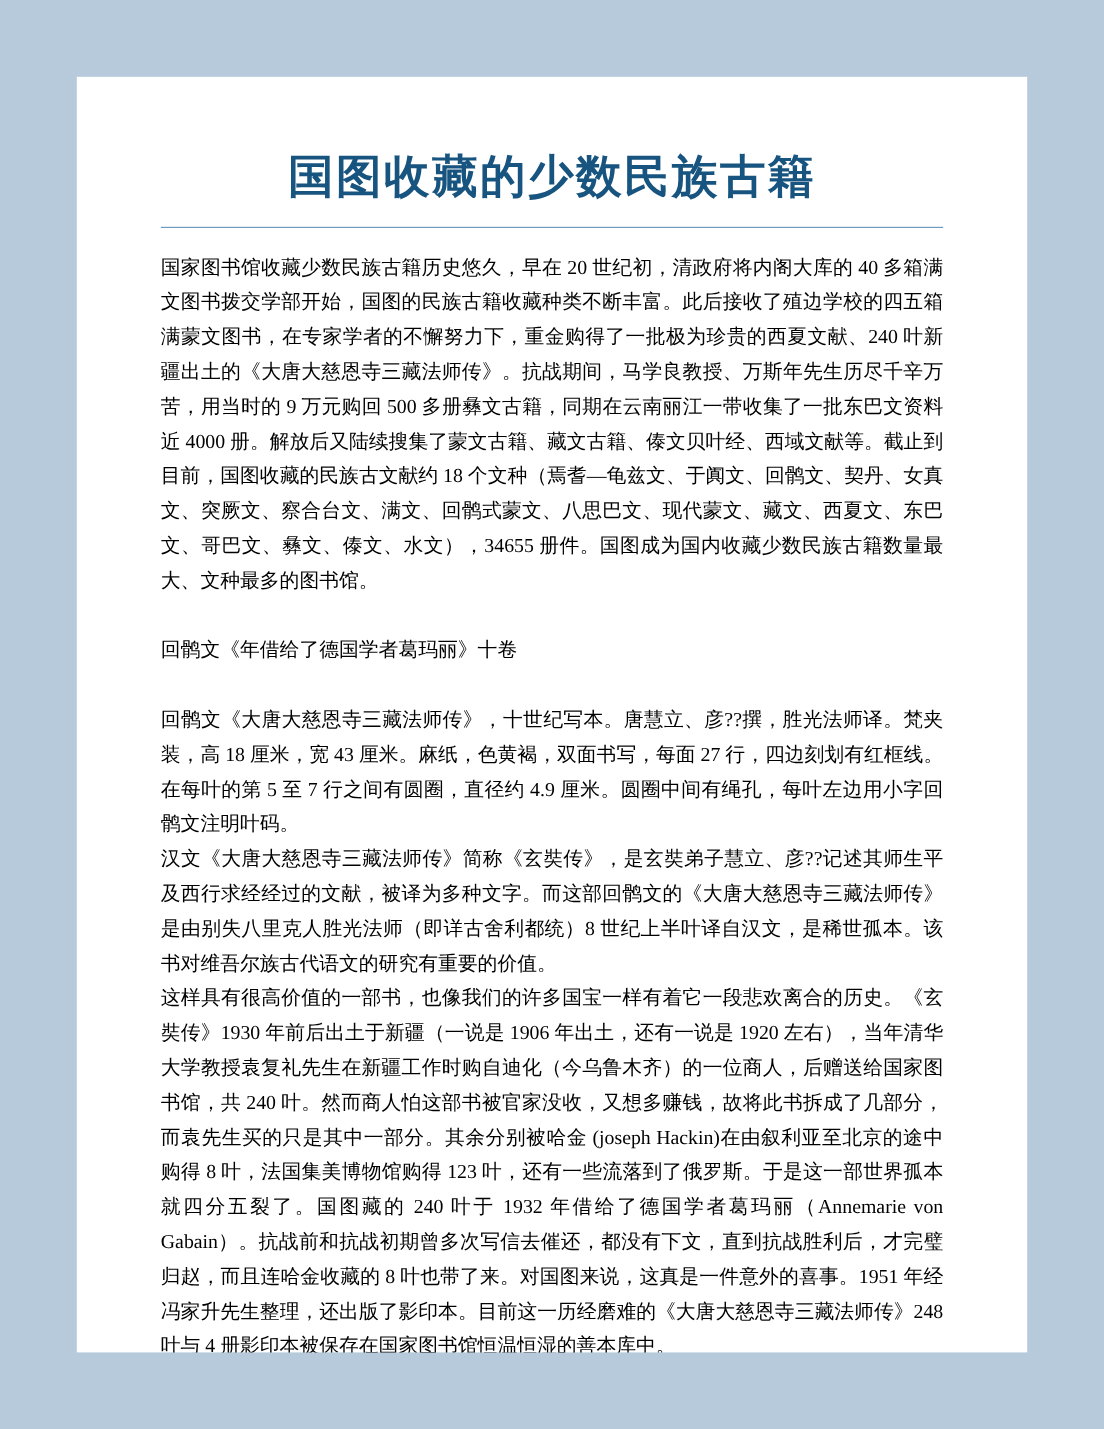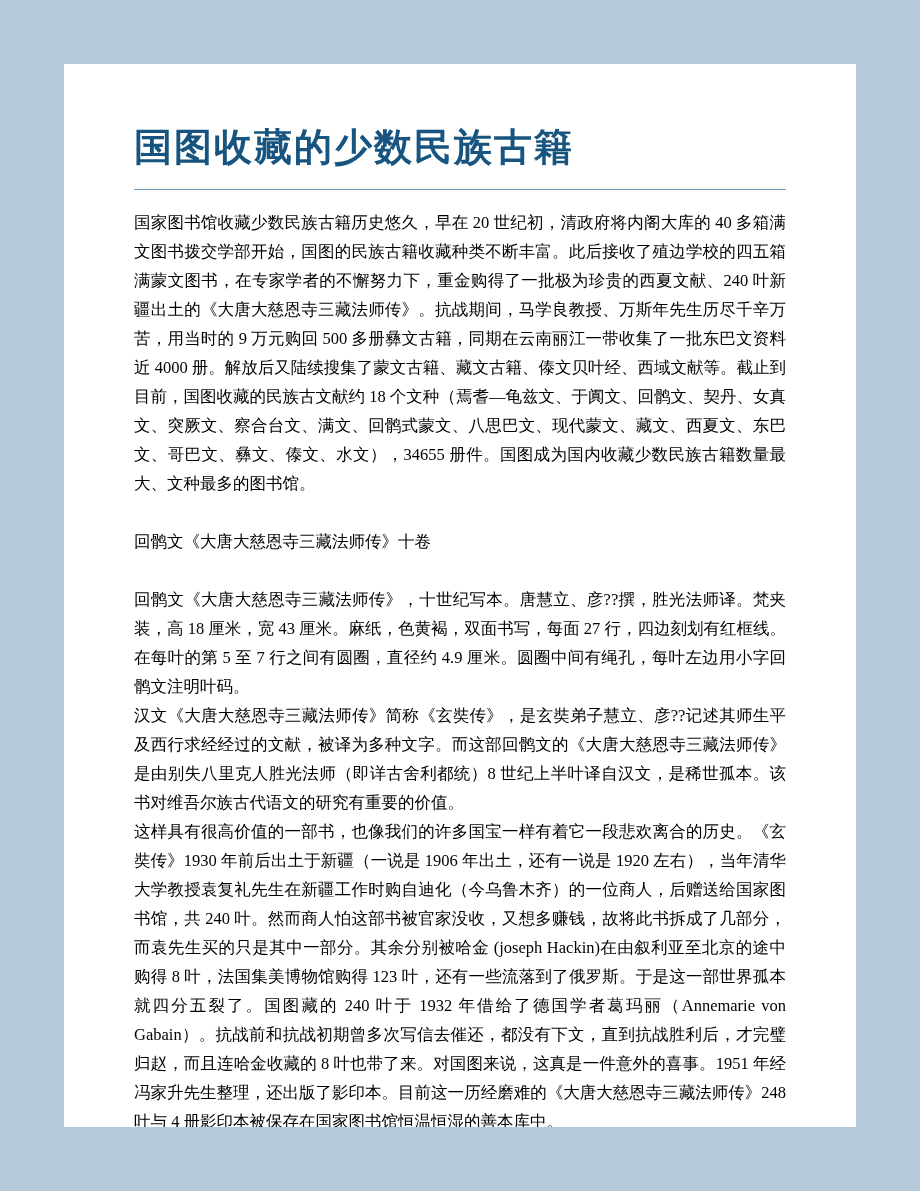--- a/index.html
+++ b/index.html
@@ -13,21 +13,21 @@
     width: 792px;
     height: 1063px;
     margin: 64px auto;
     background: #ffffff;
     box-sizing: border-box;
     padding: 58px 70px 40px 70px;
     overflow: hidden;
   }
   .doc-title {
     margin: 0 0 16px 0;
-    text-align: left;
+    text-align: center;
     font-size: 38px;
     font-weight: bold;
     letter-spacing: 2px;
     color: var(--title, #17547f);
     font-family: "Liberation Serif", "DejaVu Serif", serif;
   }
   .title-rule {
     border: none;
     border-top: 1px solid var(--divider, #6d9cbd);
     margin: 0 0 18px 0;
@@ -42,18 +42,18 @@
   .body-text p.heading { margin: 29px 0; text-align: left; }
 </style>
 </head>
 <body>
 
 <div class="page">
   <h1 class="doc-title">国图收藏的少数民族古籍</h1>
   <hr class="title-rule">
   <div class="body-text" id="paragraphs">
       <p class="body">国家图书馆收藏少数民族古籍历史悠久，早在 20 世纪初，清政府将内阁大库的 40 多箱满文图书拨交学部开始，国图的民族古籍收藏种类不断丰富。此后接收了殖边学校的四五箱满蒙文图书，在专家学者的不懈努力下，重金购得了一批极为珍贵的西夏文献、240 叶新疆出土的《大唐大慈恩寺三藏法师传》。抗战期间，马学良教授、万斯年先生历尽千辛万苦，用当时的 9 万元购回 500 多册彝文古籍，同期在云南丽江一带收集了一批东巴文资料近 4000 册。解放后又陆续搜集了蒙文古籍、藏文古籍、傣文贝叶经、西域文献等。截止到目前，国图收藏的民族古文献约 18 个文种（焉耆—龟兹文、于阗文、回鹘文、契丹、女真文、突厥文、察合台文、满文、回鹘式蒙文、八思巴文、现代蒙文、藏文、西夏文、东巴文、哥巴文、彝文、傣文、水文），34655 册件。国图成为国内收藏少数民族古籍数量最大、文种最多的图书馆。</p>
-      <p class="heading">回鹘文《大唐大慈恩寺三藏法师传》十卷</p>
+      <p class="heading">回鹘文《年借给了德国学者葛玛丽》十卷</p>
       <p class="body">回鹘文《大唐大慈恩寺三藏法师传》，十世纪写本。唐慧立、彦??撰，胜光法师译。梵夹装，高 18 厘米，宽 43 厘米。麻纸，色黄褐，双面书写，每面 27 行，四边刻划有红框线。在每叶的第 5 至 7 行之间有圆圈，直径约 4.9 厘米。圆圈中间有绳孔，每叶左边用小字回鹘文注明叶码。</p>
       <p class="body">汉文《大唐大慈恩寺三藏法师传》简称《玄奘传》，是玄奘弟子慧立、彦??记述其师生平及西行求经经过的文献，被译为多种文字。而这部回鹘文的《大唐大慈恩寺三藏法师传》是由别失八里克人胜光法师（即详古舍利都统）8 世纪上半叶译自汉文，是稀世孤本。该书对维吾尔族古代语文的研究有重要的价值。</p>
       <p class="body">这样具有很高价值的一部书，也像我们的许多国宝一样有着它一段悲欢离合的历史。《玄奘传》1930 年前后出土于新疆（一说是 1906 年出土，还有一说是 1920 左右），当年清华大学教授袁复礼先生在新疆工作时购自迪化（今乌鲁木齐）的一位商人，后赠送给国家图书馆，共 240 叶。然而商人怕这部书被官家没收，又想多赚钱，故将此书拆成了几部分，而袁先生买的只是其中一部分。其余分别被哈金 (joseph Hackin)在由叙利亚至北京的途中购得 8 叶，法国集美博物馆购得 123 叶，还有一些流落到了俄罗斯。于是这一部世界孤本就四分五裂了。国图藏的 240 叶于 1932 年借给了德国学者葛玛丽（Annemarie von Gabain）。抗战前和抗战初期曾多次写信去催还，都没有下文，直到抗战胜利后，才完璧归赵，而且连哈金收藏的 8 叶也带了来。对国图来说，这真是一件意外的喜事。1951 年经冯家升先生整理，还出版了影印本。目前这一历经磨难的《大唐大慈恩寺三藏法师传》248 叶与 4 册影印本被保存在国家图书馆恒温恒湿的善本库中。</p>
     </div>
 </div>
 
 </body></html>

